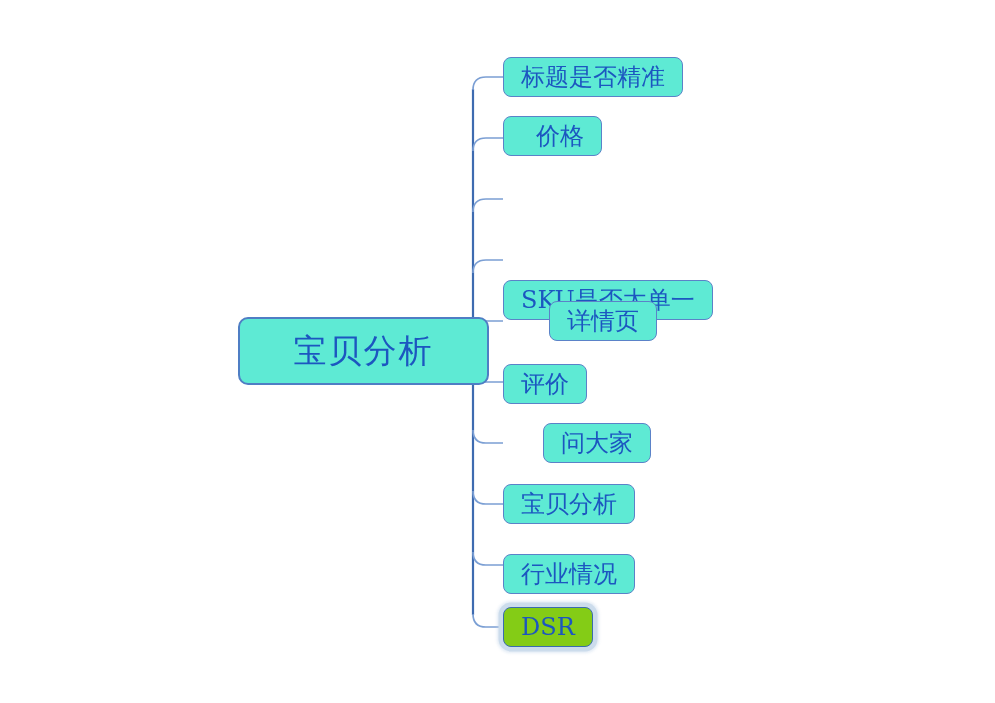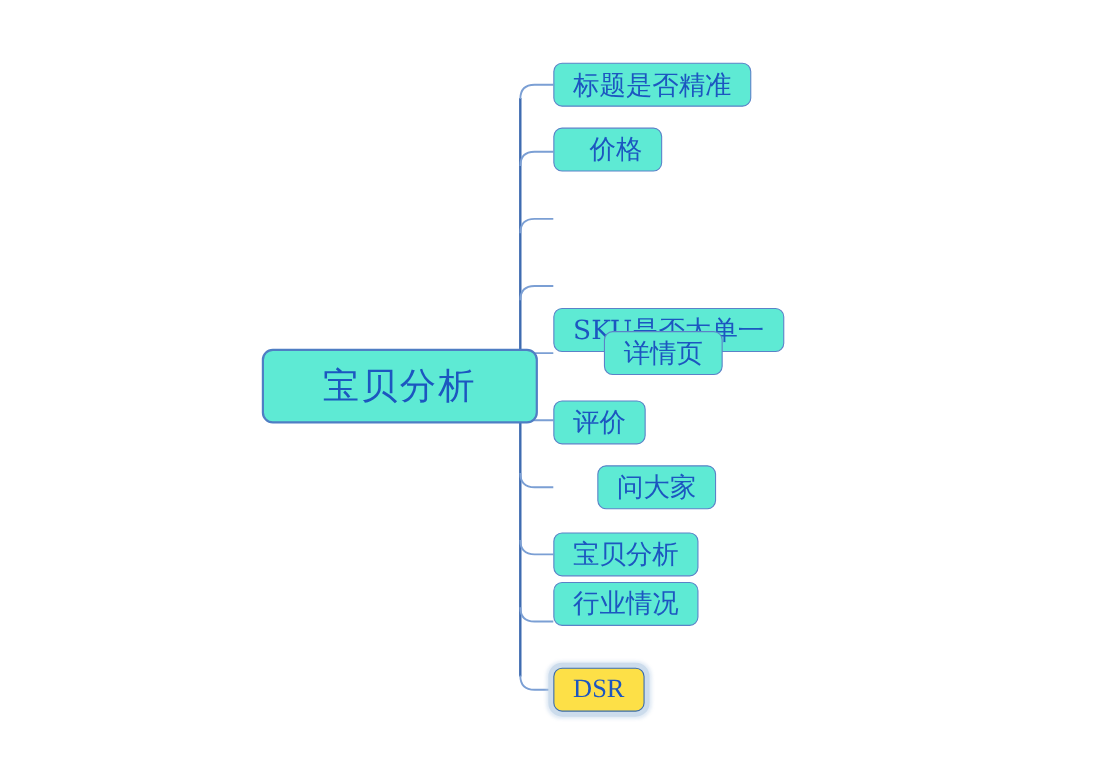--- a/index.html
+++ b/index.html
@@ -44,34 +44,33 @@
   .child-node {
     left: 503px;
     transform: translateY(-50%);
     border: 1.5px solid #5b82c8;
     border-radius: 8px;
     font-size: 24px;
     line-height: 34px;
     padding: 2px 17px;
   }
   .child-node.selected {
-    background: #fde047;
+    background: #84cc16;
     border-color: #3a6cae;
     box-shadow: 0 0 0 4.5px #ccdcec, 0 0 3px 6px rgba(190, 210, 232, 0.45);
-    font-family: Liberation Serif, serif;
   }
   .r0 { top: 77px; }
   .r1 { top: 136px; padding-left: 32px; }
   .r2 { top: 199px; }
   .r3 { top: 260px; margin-top: 40px; }
   .r4 { top: 321px; margin-left: 46px; }
   .r5 { top: 384px; }
   .r6 { top: 443px; margin-left: 40px; }
   .r7 { top: 504px; }
-  .r8 { top: 549px; font-family: Liberation Serif, serif; }
+  .r8 { top: 574px; }
   .r9 { top: 627px; }
 </style>
 </head>
 <body>
 
 <div class="canvas">
 
   <svg class="connectors" width="995" height="703" viewBox="0 0 995 703">
 
     <path d="M459 351 H474" fill="none" stroke="#7b9fd4" stroke-width="1.7"></path>

